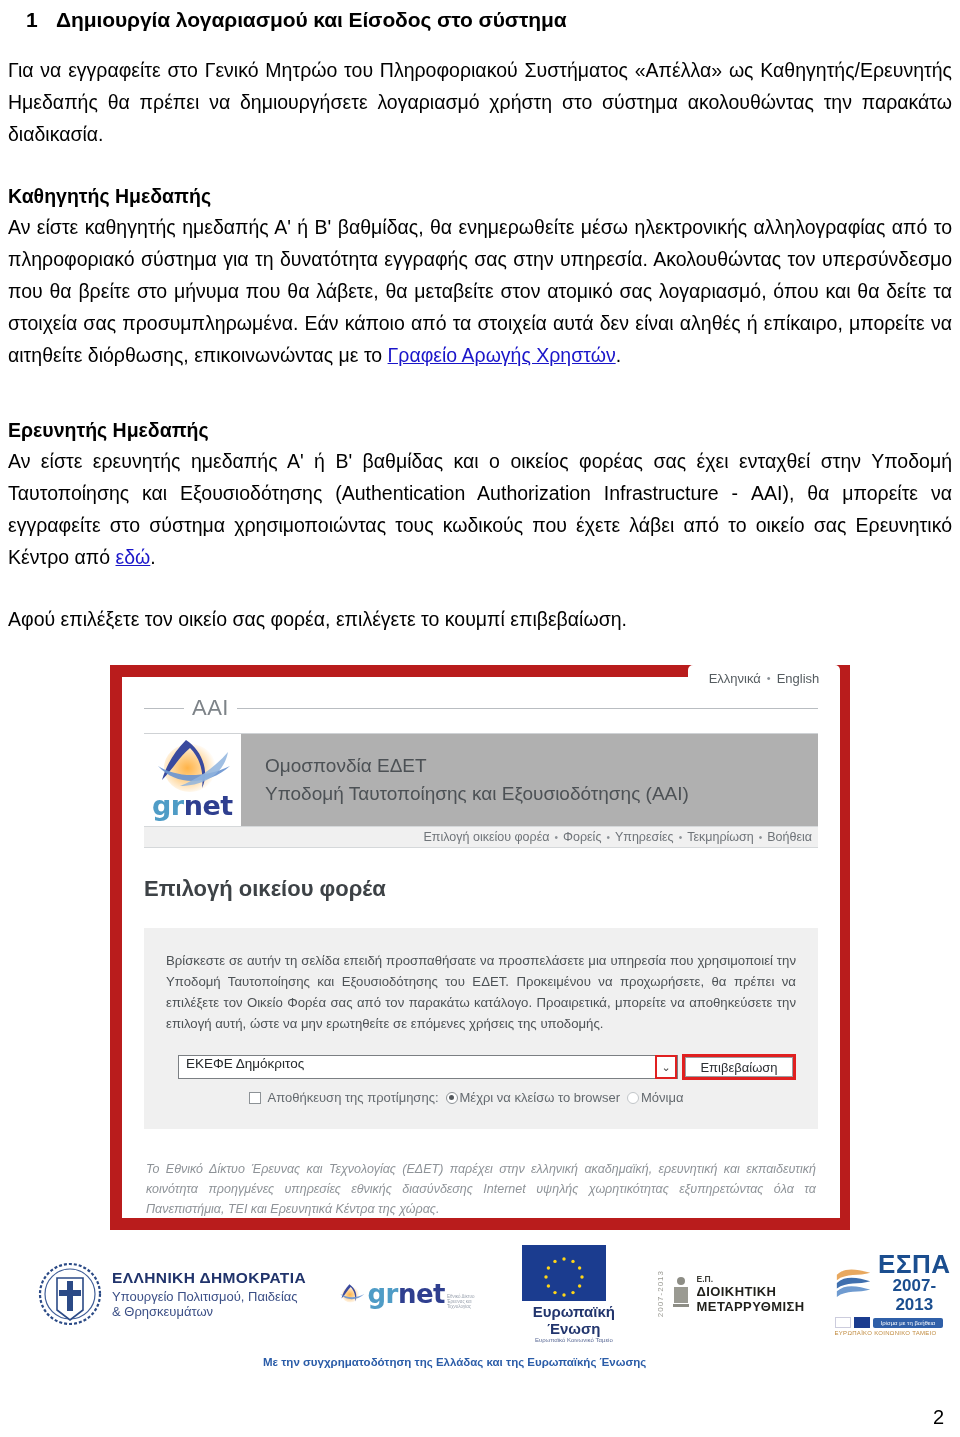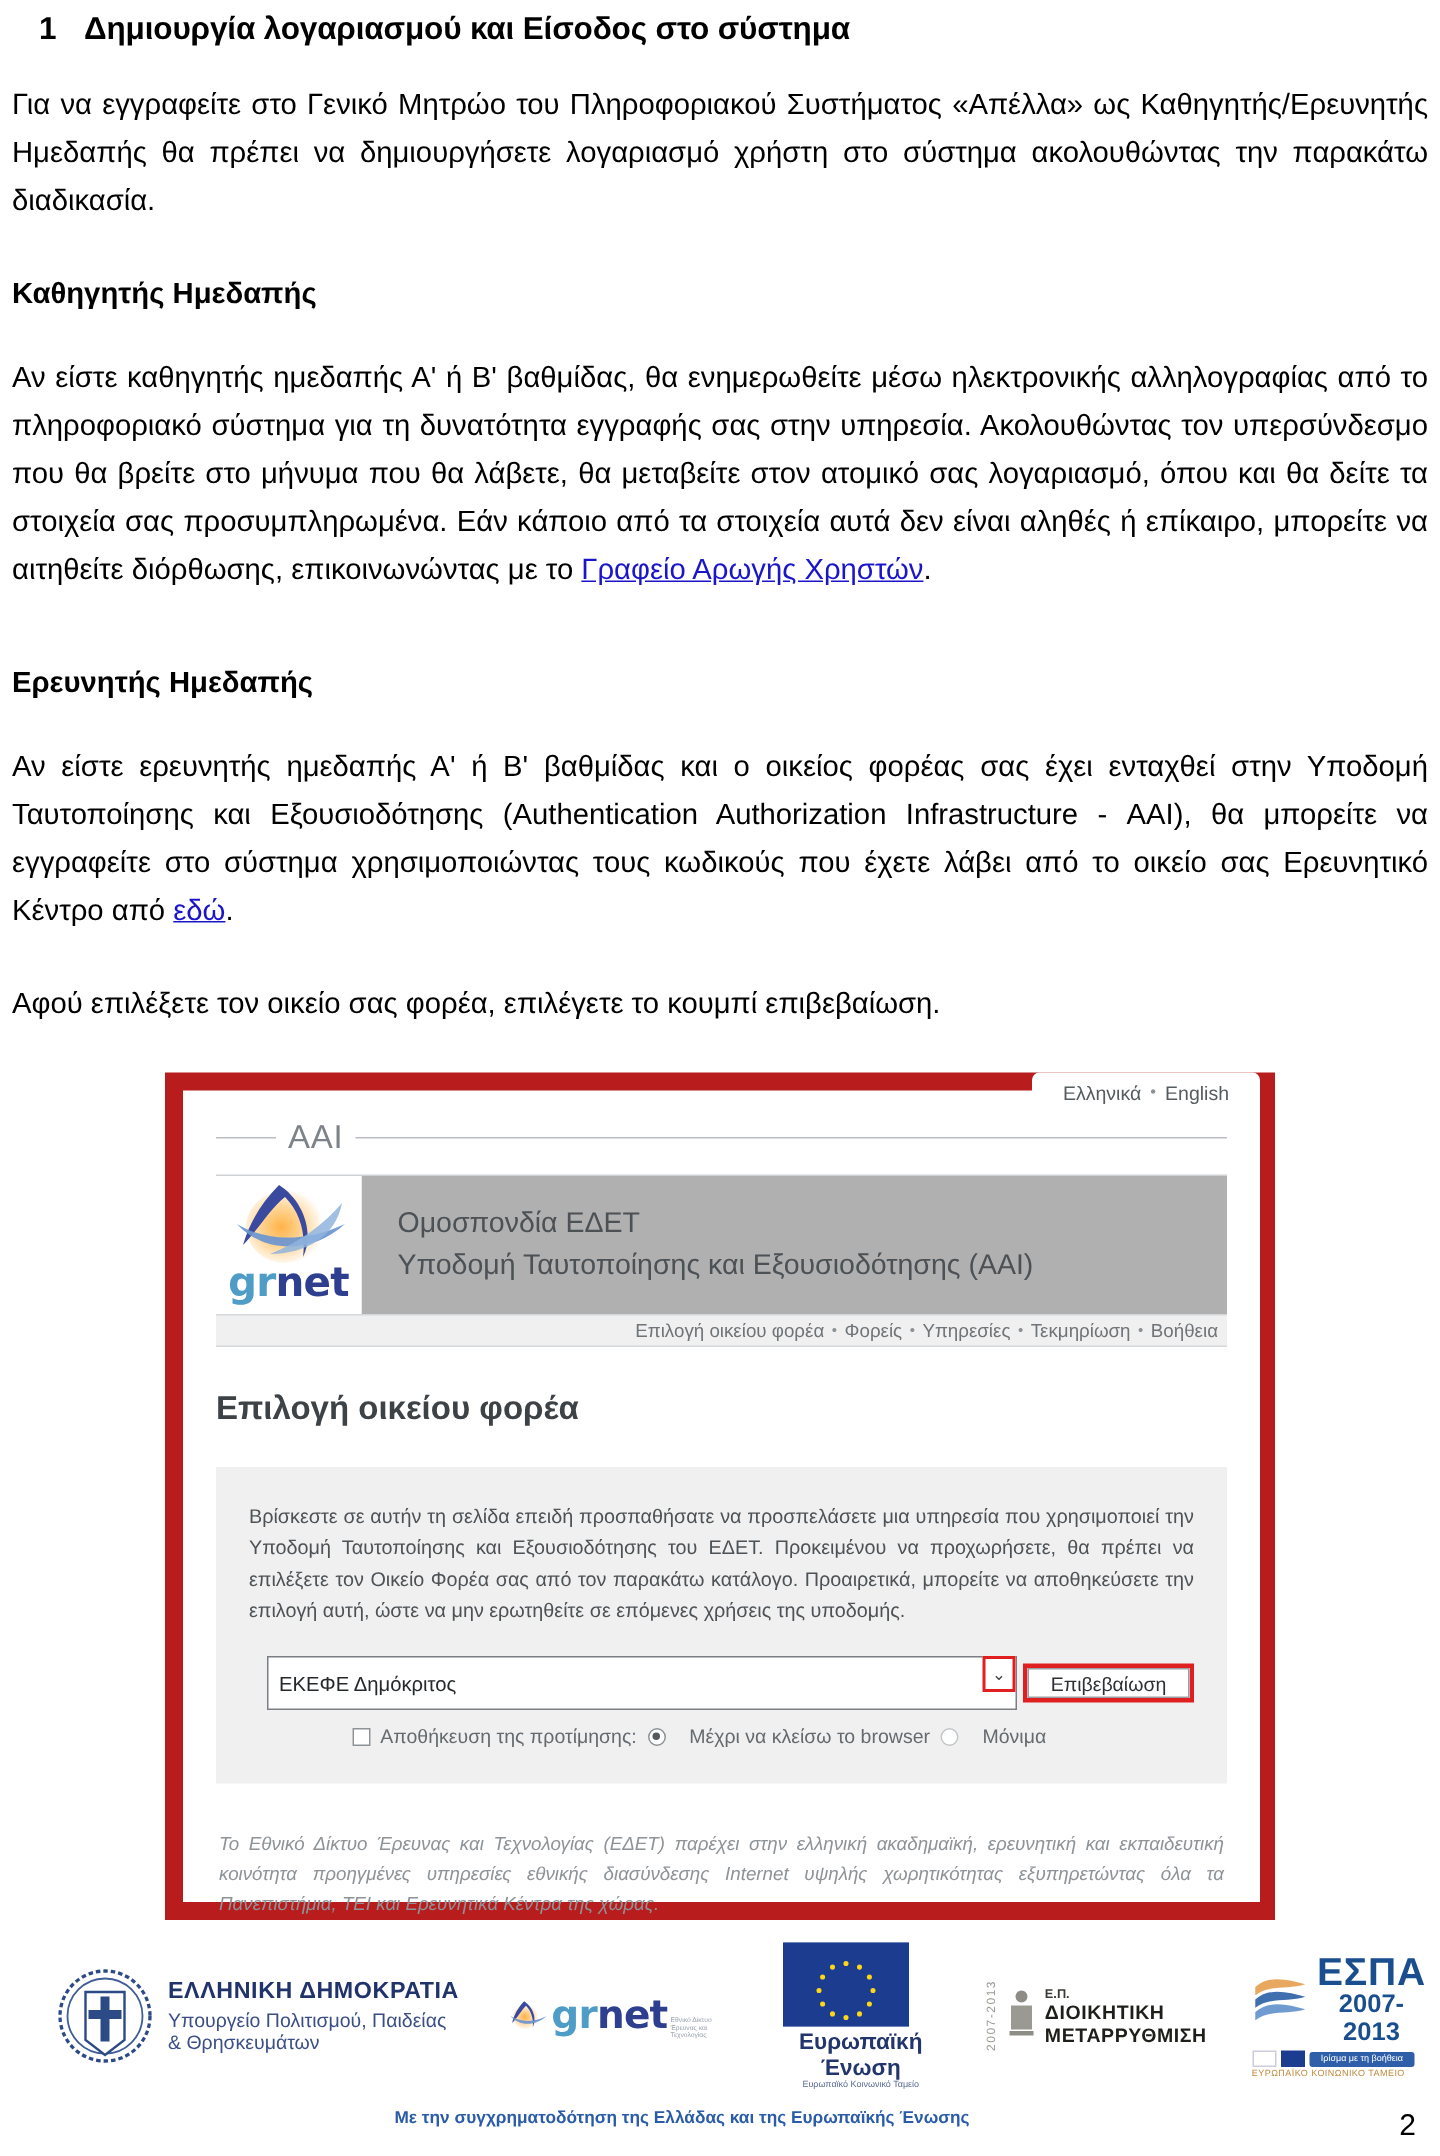--- a/index.html
+++ b/index.html
@@ -52,21 +52,21 @@
   .intro { margin-top: 22px; }
 
   .sub-head {
     font-size: 19.5px;
     font-weight: bold;
     margin-top: 31px;
     margin-bottom: 0;
     line-height: 30px;
   }
 
-  .blk { margin-top: 25px; }
+  .blk { }
 
   a.doclink {
     color: #1a15c9;
     text-decoration: underline;
   }
 
   
   .shot-wrap {
     margin: 30px 0 0 0;
     display: flex;
@@ -199,25 +199,25 @@
 
   .form-row {
     margin-top: 20px;
     display: flex;
     align-items: center;
     gap: 0;
     padding-left: 12px;
   }
   .select-box {
     flex: 1;
-    height: 36px;
+    height: 24px;
     background: #ffffff;
     border: 1px solid #7b7f83;
     display: flex;
-    align-items: center;
+    align-items: flex-start;
     font-size: 13.5px;
     color: #25292c;
     padding-left: 7px;
     position: relative;
   }
   .select-caret {
     position: absolute;
     right: 0; top: -1px;
     width: 22px; height: 24px;
     border: 2px solid #e02020;
@@ -273,21 +273,21 @@
   }
   .rad.on::after {
     content: "";
     position: absolute;
     left: 2.5px; top: 2.5px;
     width: 5px; height: 5px;
     border-radius: 50%;
     background: #55595d;
   }
   .rad.off { border-color: #c2c6c9; }
-  .pref-grp { display: flex; align-items: center; gap: 16px; }
+  .pref-grp { display: flex; align-items: center; gap: 2px; }
 
   .footnote {
     margin-top: 30px;
     font-size: 12.5px;
     line-height: 20px;
     font-style: italic;
     color: #8e9398;
     text-align: justify;
     text-align-last: left;
     padding: 0 2px;

